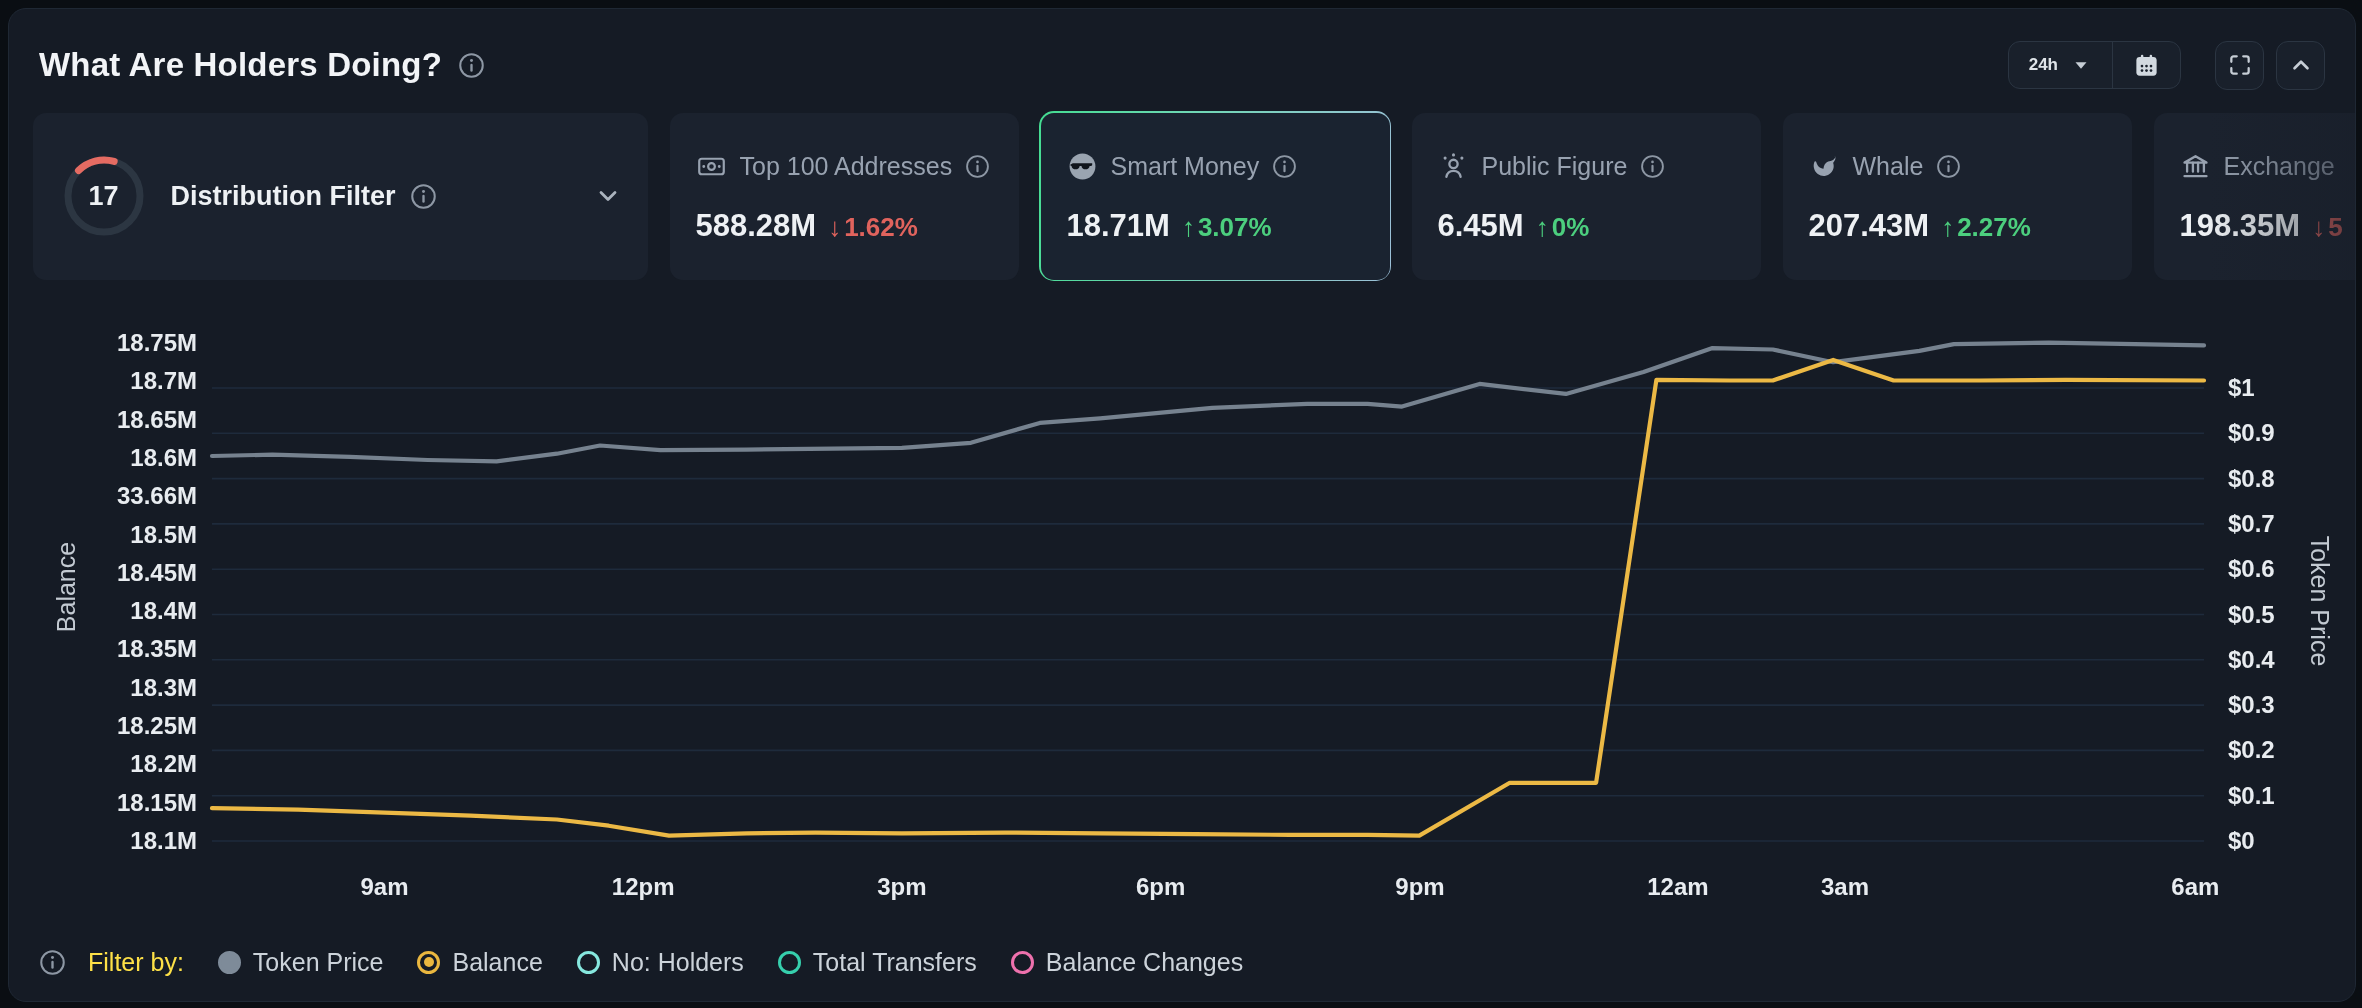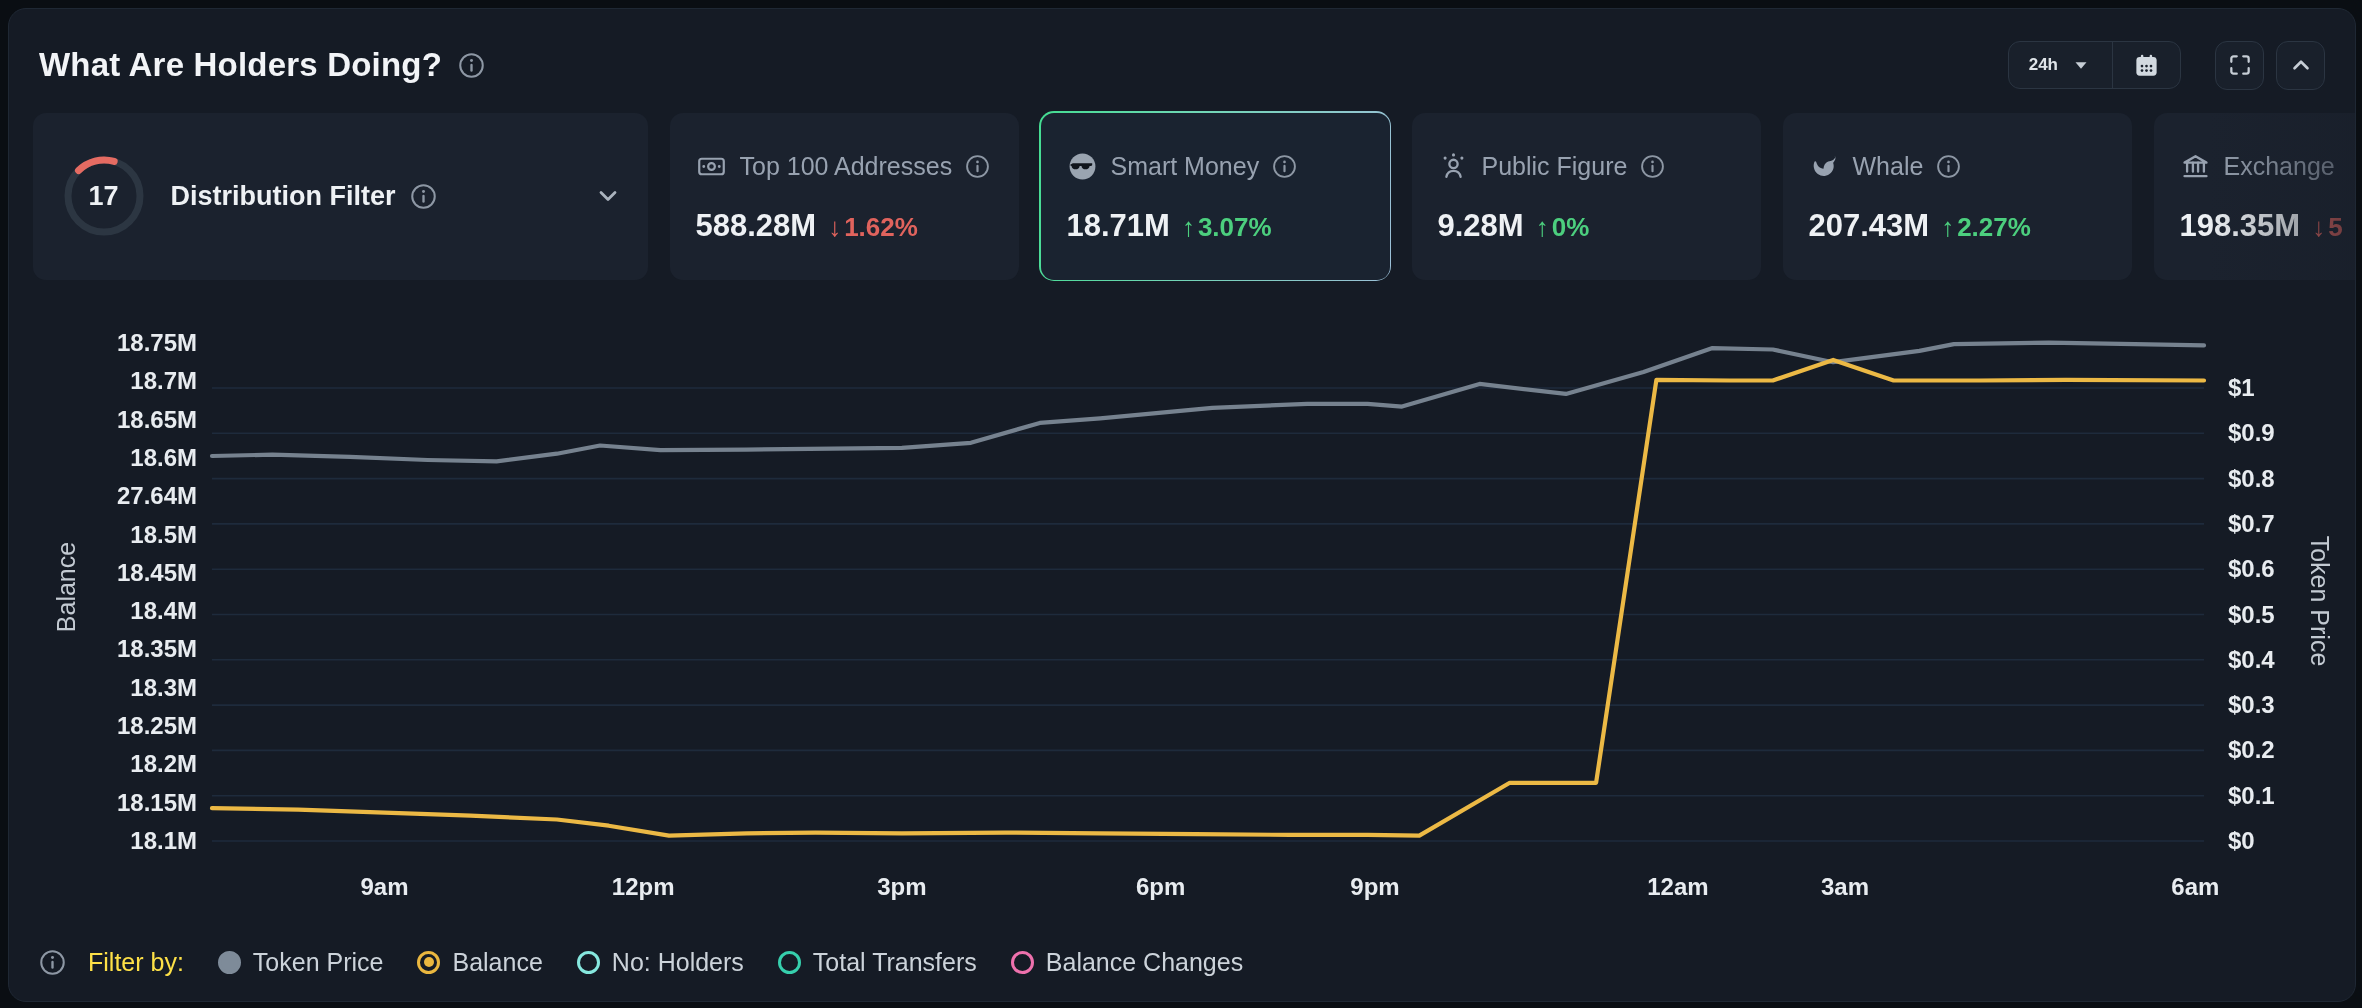--- a/index.html
+++ b/index.html
@@ -236,21 +236,21 @@
           <span class="clabel">Public Figure</span>
           <span class="i-icon">
             <svg viewBox="0 0 24 24" fill="none">
                 <circle cx="12" cy="12" r="10" stroke="currentColor" stroke-width="1.8"></circle>
                 <circle cx="12" cy="7.6" r="1.3" fill="currentColor"></circle>
                 <rect x="10.95" y="10.4" width="2.1" height="7.2" rx="1.05" fill="currentColor"></rect>
               </svg>
           </span>
         </div>
         <div class="card-val">
-          <span class="val">9.28M</span>
+          <span class="val">6.45M</span>
           <span class="delta up">
               <span class="arrow">↑</span>
               <span class="pct">0%</span>
             </span>
         </div>
       </div>
     </div>
 
     <div class="card std">
       <div class="card-in">
@@ -317,21 +317,21 @@
       <line class="grid" x1="0" x2="1992" y1="466.7" y2="466.7"></line>
       <line class="grid" x1="0" x2="1992" y1="512.0" y2="512.0"></line>
       <polyline fill="none" stroke="#76828f" stroke-width="4.2" stroke-linejoin="round" stroke-linecap="round" points="0.0,127.0 60.4,125.6 138.0,127.9 215.6,131.0 284.6,132.4 344.9,124.7 388.1,116.5 448.4,121.1 534.6,120.6 620.9,119.7 689.9,118.8 758.9,113.8 827.8,93.9 888.2,89.4 1000.3,78.9 1095.2,74.9 1155.5,74.9 1190.0,77.6 1267.6,54.9 1353.9,64.9 1431.5,43.1 1500.5,19.1 1560.8,20.5 1621.2,33.2 1707.4,21.9 1741.9,15.1 1836.8,13.7 1923.0,15.1 1992.0,16.4"></polyline>
       <polyline fill="none" stroke="#ecb945" stroke-width="4.2" stroke-linejoin="round" stroke-linecap="round" points="0.0,479.1 86.2,480.6 172.5,483.7 258.7,486.7 344.9,490.5 396.7,496.7 457.0,506.6 534.6,504.3 603.6,503.6 689.9,504.3 793.4,503.6 888.2,504.3 983.1,505.1 1077.9,505.9 1155.5,505.9 1207.3,506.6 1297.8,453.8 1384.1,453.8 1444.4,50.8 1517.7,51.5 1560.8,51.5 1621.2,30.9 1681.6,51.5 1767.8,51.5 1854.0,50.8 1992.0,51.5"></polyline>
     </svg>
   <div class="yticks-left">
       <div class="ytick" style="top: 334px;">18.75M</div>
       <div class="ytick" style="top: 372.308px;">18.7M</div>
       <div class="ytick" style="top: 410.615px;">18.65M</div>
       <div class="ytick" style="top: 448.923px;">18.6M</div>
-      <div class="ytick" style="top: 487.231px;">27.64M</div>
+      <div class="ytick" style="top: 487.231px;">33.66M</div>
       <div class="ytick" style="top: 525.538px;">18.5M</div>
       <div class="ytick" style="top: 563.846px;">18.45M</div>
       <div class="ytick" style="top: 602.154px;">18.4M</div>
       <div class="ytick" style="top: 640.462px;">18.35M</div>
       <div class="ytick" style="top: 678.769px;">18.3M</div>
       <div class="ytick" style="top: 717.077px;">18.25M</div>
       <div class="ytick" style="top: 755.385px;">18.2M</div>
       <div class="ytick" style="top: 793.692px;">18.15M</div>
       <div class="ytick" style="top: 832px;">18.1M</div>
     </div>
@@ -346,21 +346,21 @@
       <div class="ytick" style="top: 696.1px;">$0.3</div>
       <div class="ytick" style="top: 741.4px;">$0.2</div>
       <div class="ytick" style="top: 786.7px;">$0.1</div>
       <div class="ytick" style="top: 832px;">$0</div>
     </div>
   <div class="xticks">
       <div class="xtick" style="left: 375.468px;">9am</div>
       <div class="xtick" style="left: 634.169px;">12pm</div>
       <div class="xtick" style="left: 892.87px;">3pm</div>
       <div class="xtick" style="left: 1151.57px;">6pm</div>
-      <div class="xtick" style="left: 1366px;">9pm</div>
+      <div class="xtick" style="left: 1411px;">9pm</div>
       <div class="xtick" style="left: 1668.97px;">12am</div>
       <div class="xtick" style="left: 1836px;">3am</div>
       <div class="xtick" style="left: 2186.38px;">6am</div>
     </div>
   <div class="axis-title left">Balance</div>
   <div class="axis-title right">Token Price</div>
 
   <div class="filters">
     <span class="i-icon">
       <svg viewBox="0 0 24 24" fill="none">

